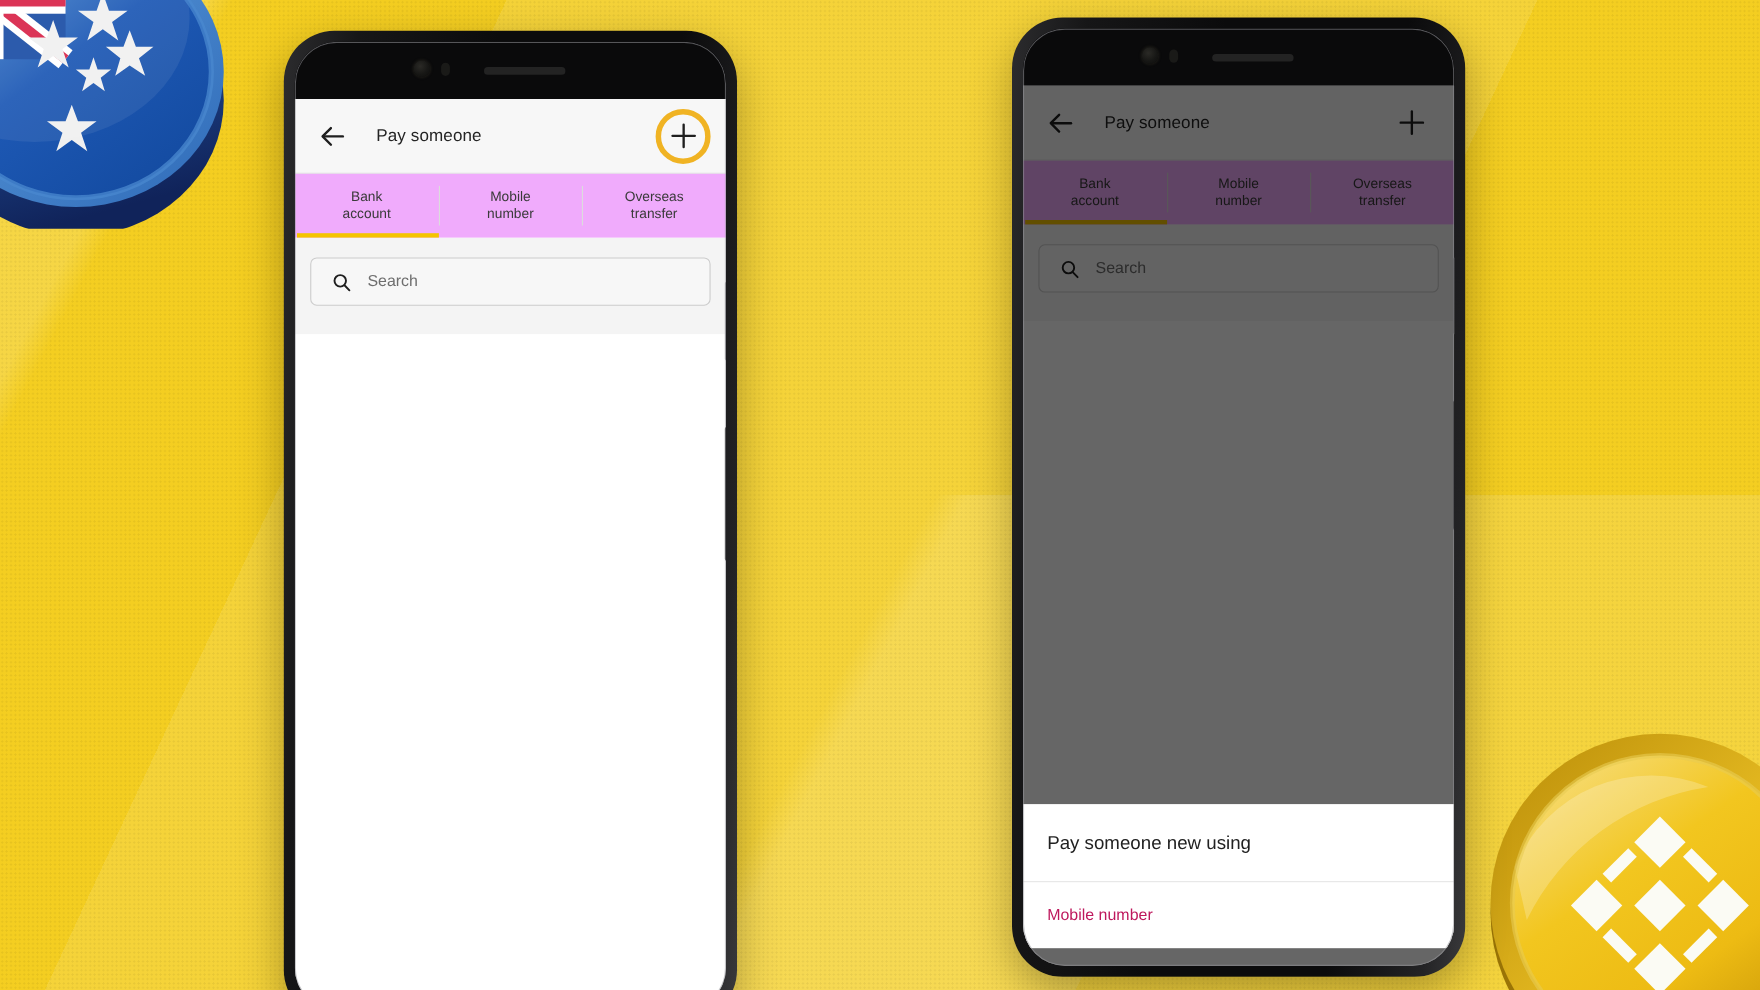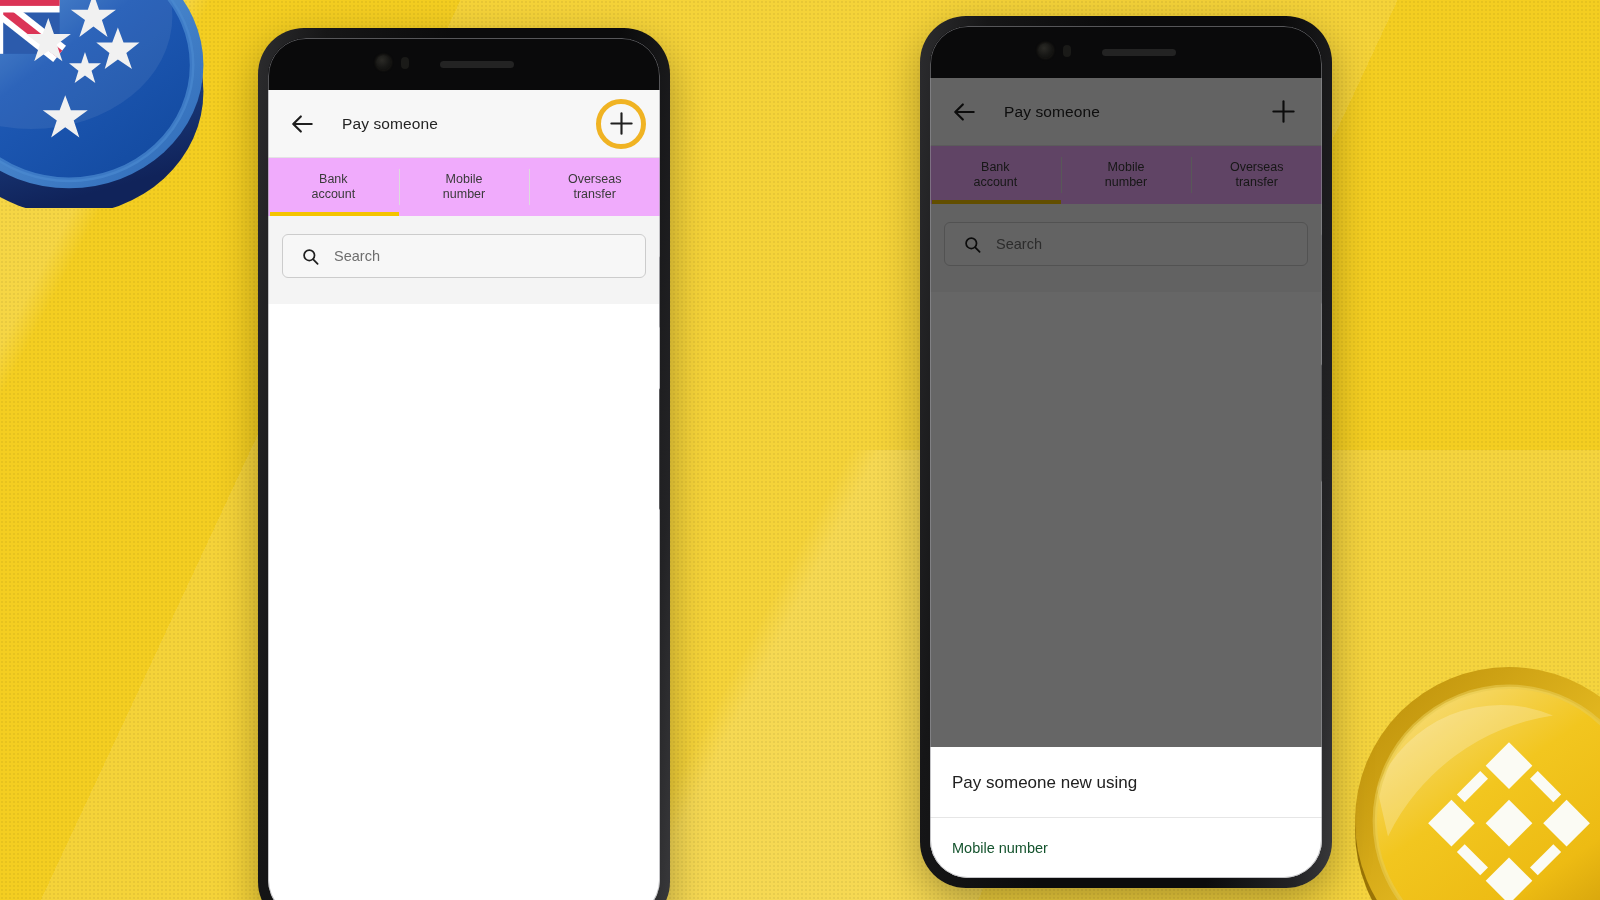--- a/index.html
+++ b/index.html
@@ -179,33 +179,33 @@
   .search-ph { font-size: 14.5px; color: #6e6e6e; }
   .list-area { background: #ffffff; flex: 1; }
 
   
   .scrim {
     position: absolute; inset: 0;
     background: rgba(0,0,0,0.60);
     z-index: 20;
   }
   .sheet {
-    position: absolute; left: 0; right: 0; bottom: 0;
+    position: absolute; left: 0; right: 0; bottom: 16px;
     background: #ffffff;
     z-index: 30;
   }
   .sheet-title {
     padding: 26px 22px 24px 22px;
     font-size: 17px; color: #212121;
     border-bottom: 1px solid #e6e6e6;
   }
   .sheet-item {
     position: relative;
     padding: 22px 22px;
-    font-size: 14.5px; color: #14532d;
+    font-size: 14.5px; color: #be185d;
     border-bottom: 1px solid #e6e6e6;
   }
   .sheet-item:last-child { border-bottom: none; }
   .sheet-item.highlight > span {
     display: inline-block;
     padding: 3px 12px 4px 12px;
     margin: -3px -12px -4px -12px;
     border: 4px solid #f0b323;
     border-radius: 7px;
     background: #ffffff;

